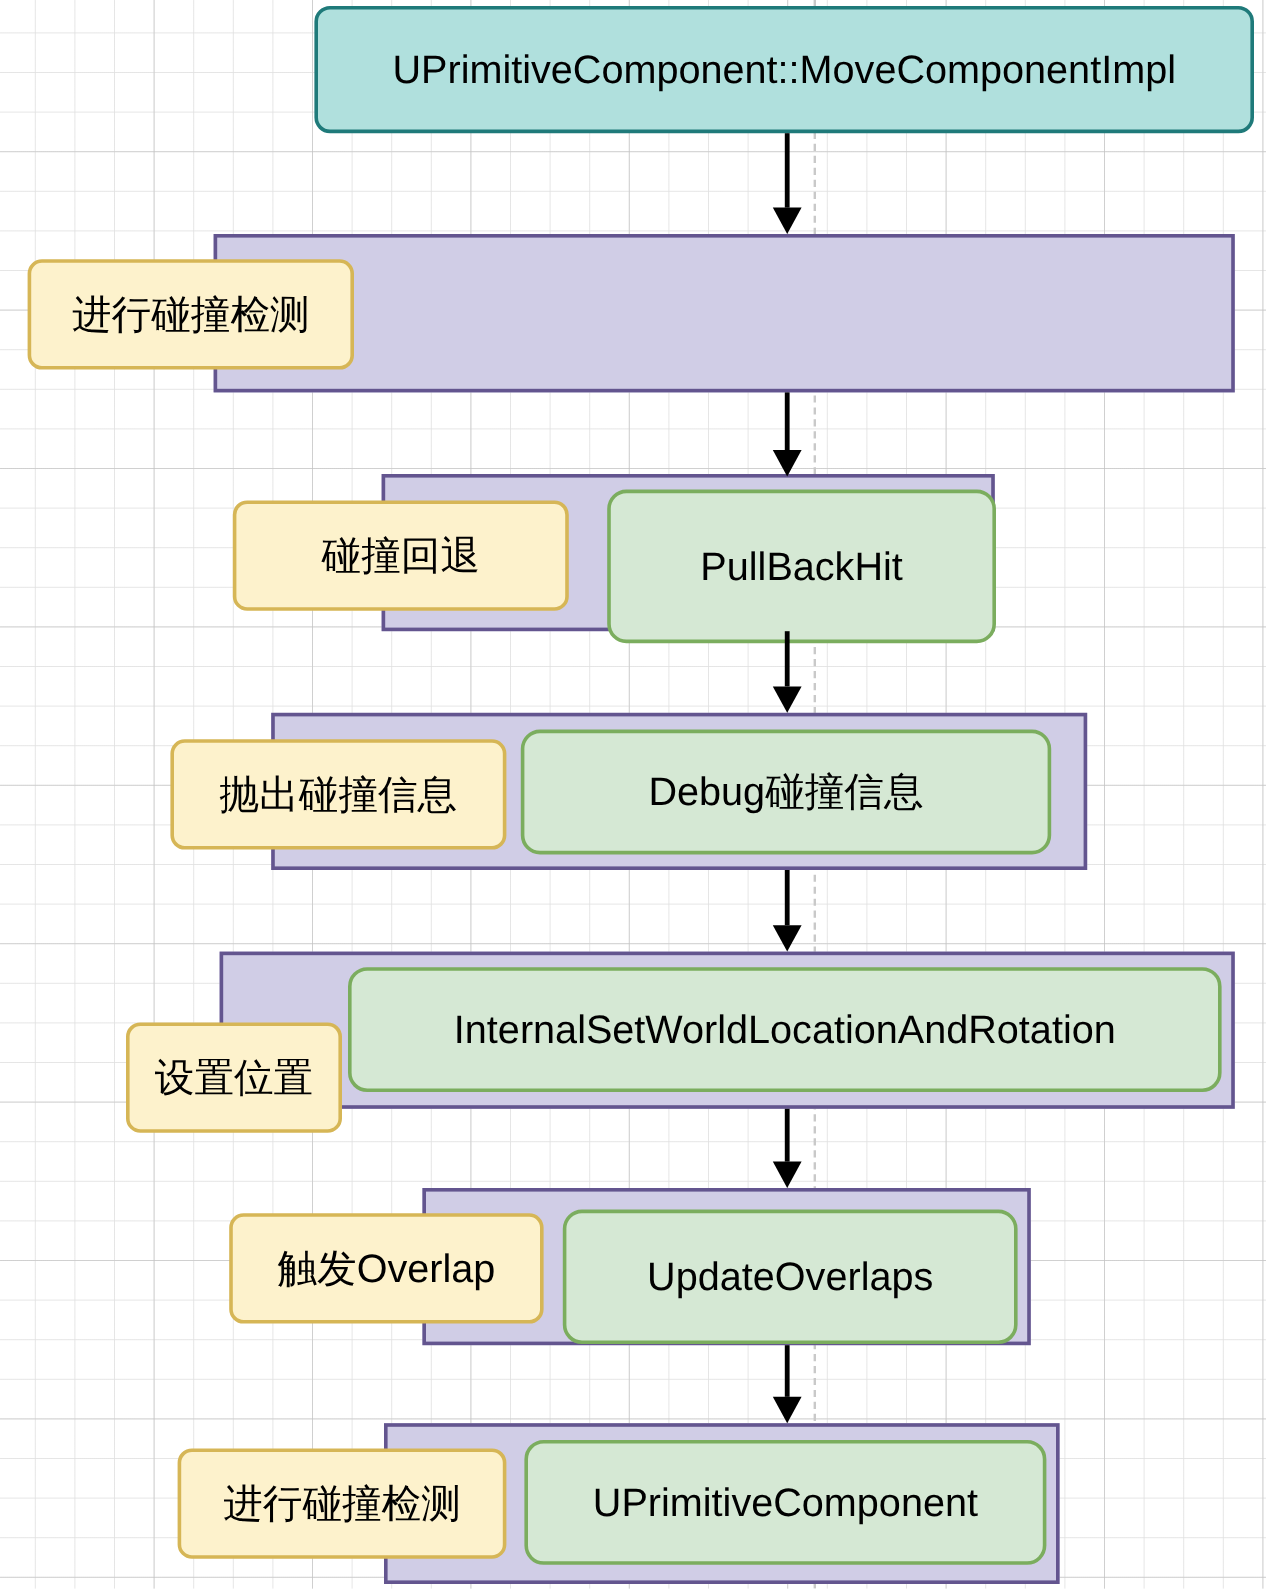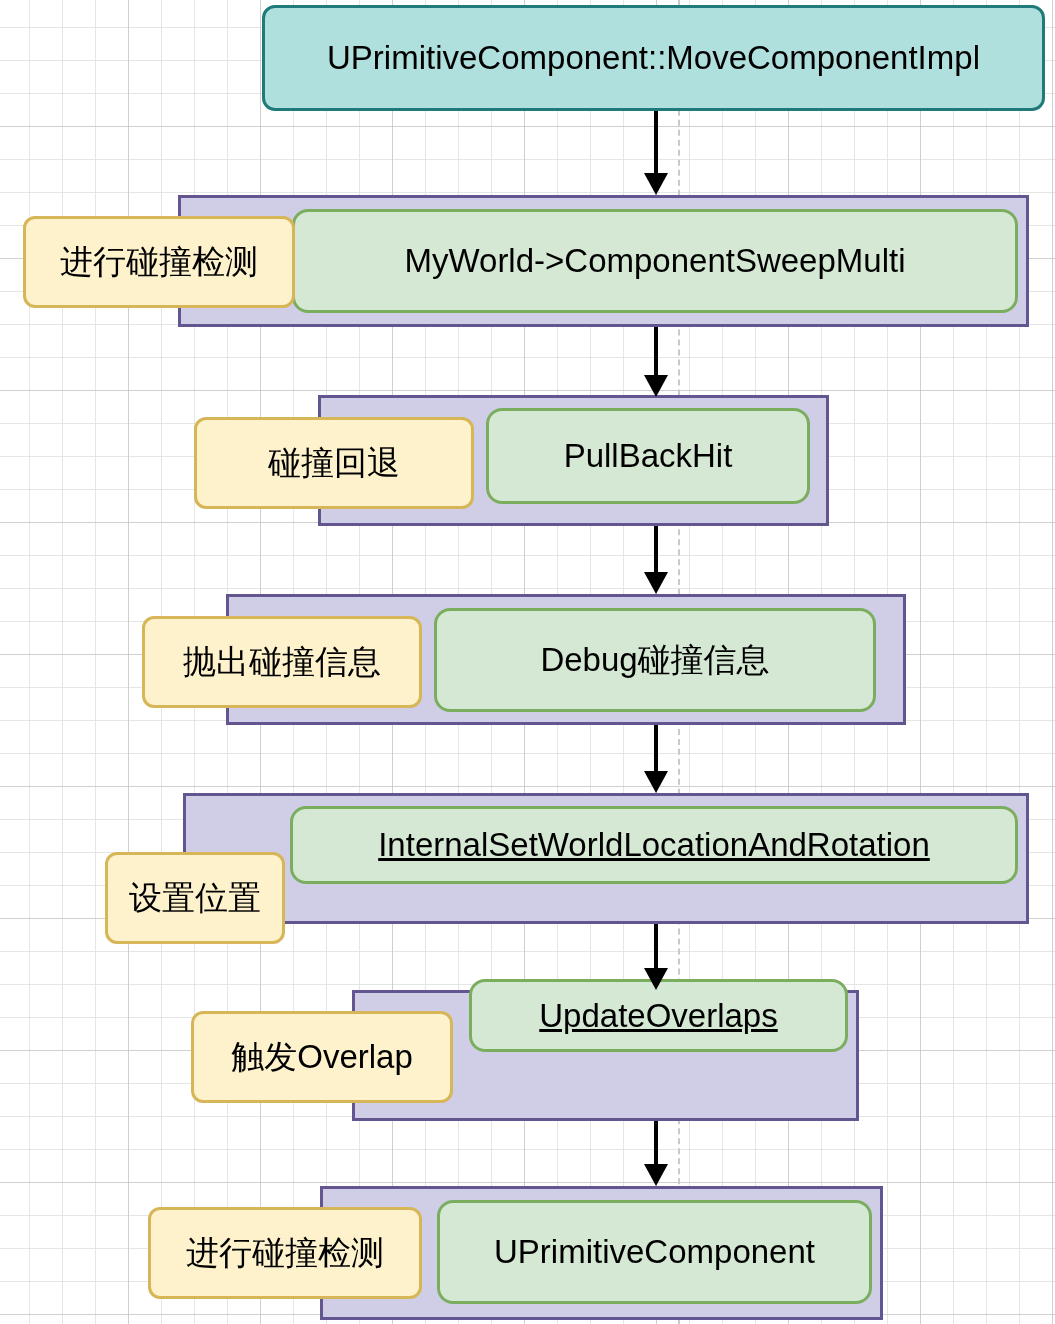--- a/index.html
+++ b/index.html
@@ -117,57 +117,56 @@
   <div class="guide-line" style="left:678px;"></div>
 
   <div class="node-entry" style="left:262px; top:5px; width:783px; height:106px;">UPrimitiveComponent::MoveComponentImpl</div>
 
   <div class="arrow" style="left:654px; top:111px; width:4px; height:84px;">
     <div class="arrow-shaft" style="height:62px;"></div>
     <div class="arrow-head" style="top:62px;"></div>
   </div>
 
   <div class="group-box" style="left:178px; top:195px; width:851px; height:132px;"></div>
-  <div class="node-green" style="left:292px; top:209px; width:726px; height:104px;">MyWorld-&gt;ComponentSweepMulti</div>
   <div class="label-note" style="left:8px; top:216px; width:272px; height:92px;margin-left:15px;">进行碰撞检测</div>
 
   <div class="arrow" style="left:654px; top:327px; width:4px; height:70px;">
     <div class="arrow-shaft" style="height:48px;"></div>
     <div class="arrow-head" style="top:48px;"></div>
   </div>
 
   <div class="group-box" style="left:318px; top:395px; width:511px; height:131px;"></div>
-  <div class="node-green" style="left:486px; top:408px; width:324px; height:96px;">PullBackHit</div>
+  <div class="node-green" style="left:506px; top:408px; width:324px; height:128px;">PullBackHit</div>
   <div class="label-note" style="left:194px; top:417px; width:280px; height:92px;">碰撞回退</div>
 
   <div class="arrow" style="left:654px; top:526px; width:4px; height:68px;">
     <div class="arrow-shaft" style="height:46px;"></div>
     <div class="arrow-head" style="top:46px;"></div>
   </div>
 
   <div class="group-box" style="left:226px; top:594px; width:680px; height:131px;"></div>
   <div class="node-green" style="left:434px; top:608px; width:442px; height:104px;">Debug碰撞信息</div>
   <div class="label-note" style="left:142px; top:616px; width:280px; height:92px;">抛出碰撞信息</div>
 
   <div class="arrow" style="left:654px; top:725px; width:4px; height:68px;">
     <div class="arrow-shaft" style="height:46px;"></div>
     <div class="arrow-head" style="top:46px;"></div>
   </div>
 
   <div class="group-box" style="left:183px; top:793px; width:846px; height:131px;"></div>
-  <div class="node-green" style="left:290px; top:806px; width:728px; height:78px;text-decoration:underline;">InternalSetWorldLocationAndRotation</div>
+  <div class="node-green" style="left:290px; top:806px; width:728px; height:104px;">InternalSetWorldLocationAndRotation</div>
   <div class="label-note" style="left:105px; top:852px; width:180px; height:92px;">设置位置</div>
 
   <div class="arrow" style="left:654px; top:924px; width:4px; height:66px;">
     <div class="arrow-shaft" style="height:44px;"></div>
     <div class="arrow-head" style="top:44px;"></div>
   </div>
 
   <div class="group-box" style="left:352px; top:990px; width:507px; height:131px;"></div>
-  <div class="node-green" style="left:469px; top:979px; width:379px; height:73px;text-decoration:underline;">UpdateOverlaps</div>
+  <div class="node-green" style="left:469px; top:1008px; width:379px; height:112px;">UpdateOverlaps</div>
   <div class="label-note" style="left:191px; top:1011px; width:262px; height:92px;">触发Overlap</div>
 
   <div class="arrow" style="left:654px; top:1121px; width:4px; height:65px;">
     <div class="arrow-shaft" style="height:43px;"></div>
     <div class="arrow-head" style="top:43px;"></div>
   </div>
 
   <div class="group-box" style="left:320px; top:1186px; width:563px; height:134px;"></div>
   <div class="node-green" style="left:437px; top:1200px; width:435px; height:104px;">UPrimitiveComponent</div>
   <div class="label-note" style="left:148px; top:1207px; width:274px; height:92px;">进行碰撞检测</div>

